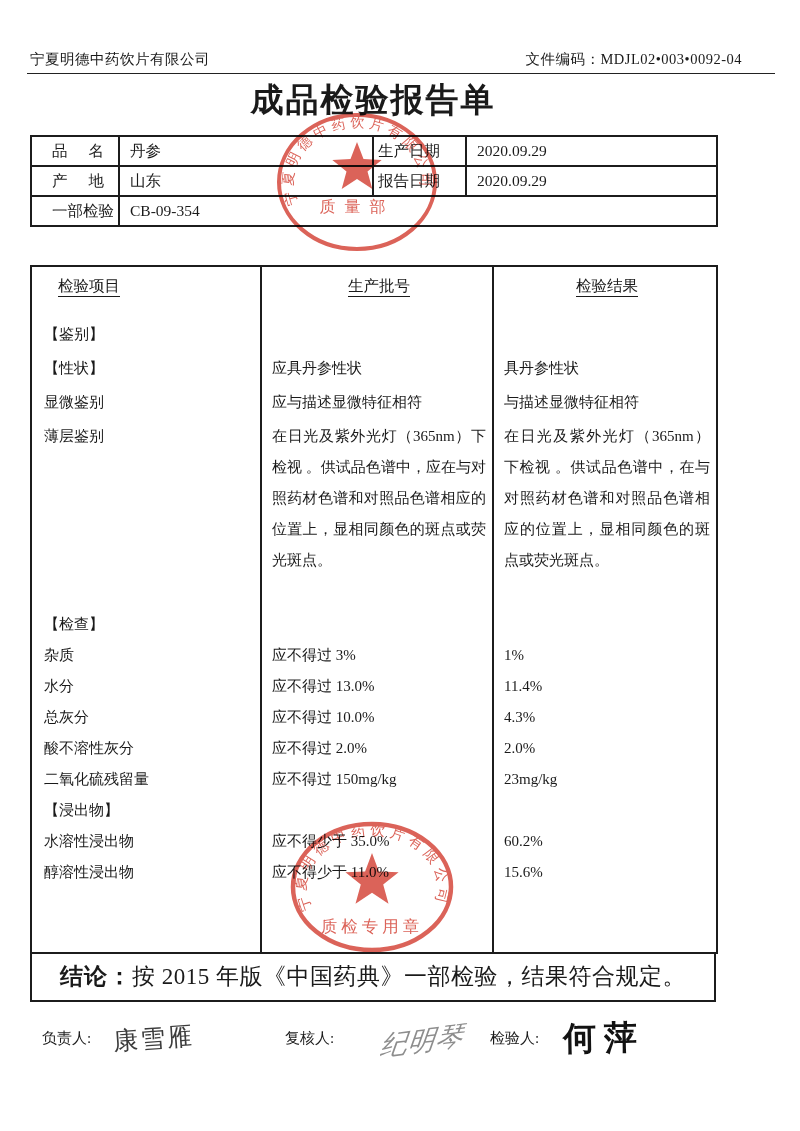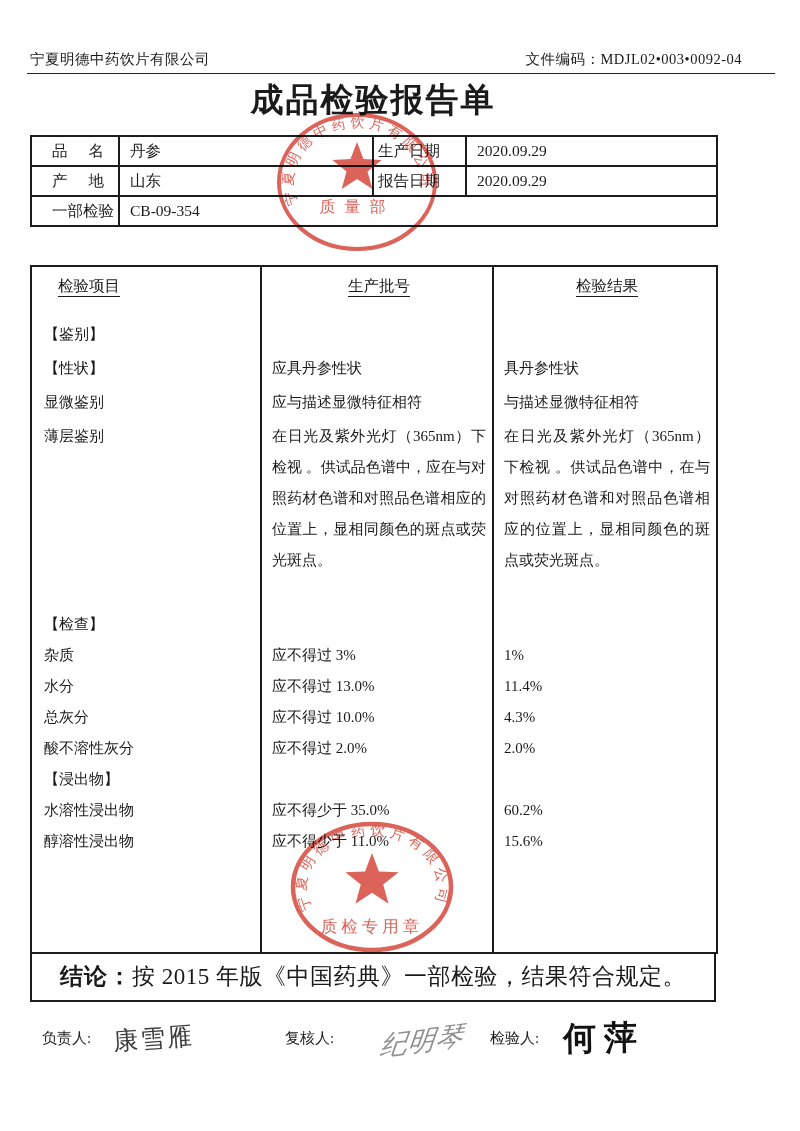--- a/index.html
+++ b/index.html
@@ -148,20 +148,25 @@
     </tr>
     <tr class="r31">
       <td>总灰分</td>
       <td>应不得过 10.0%</td>
       <td>4.3%</td>
     </tr>
     <tr class="r31">
       <td>酸不溶性灰分</td>
       <td>应不得过 2.0%</td>
       <td>2.0%</td>
+    </tr>
+    <tr class="r31">
+      <td>二氧化硫残留量</td>
+      <td>应不得过 150mg/kg</td>
+      <td>23mg/kg</td>
     </tr>
     <tr class="r31">
       <td>【浸出物】</td>
       <td></td>
       <td></td>
     </tr>
     <tr class="r31">
       <td>水溶性浸出物</td>
       <td>应不得少于 35.0%</td>
       <td>60.2%</td>

